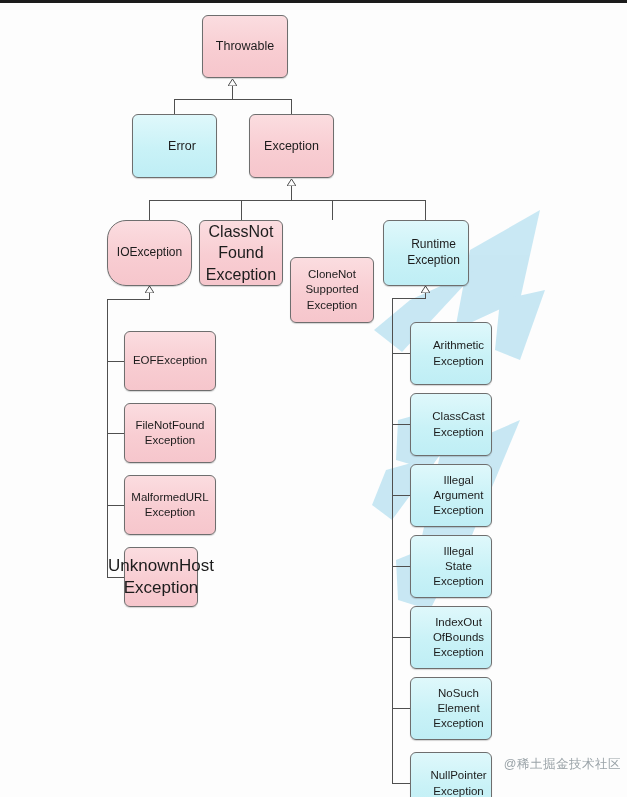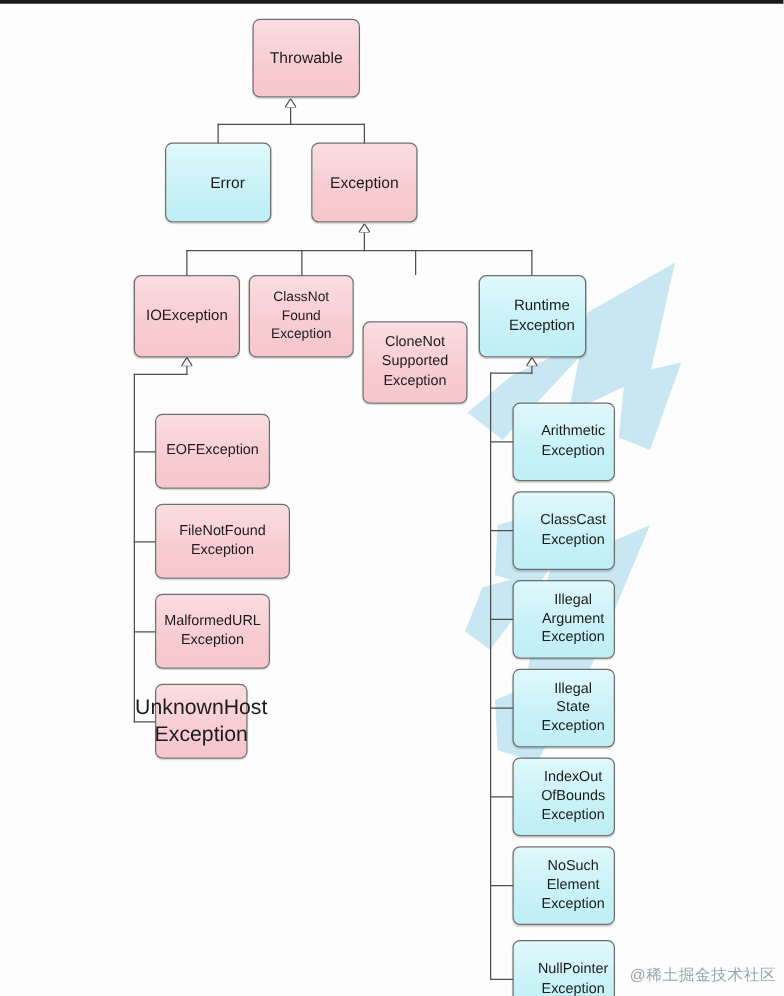--- a/index.html
+++ b/index.html
@@ -65,21 +65,21 @@
   .ln.v { width: 1.4px; }
   .arrow-out {
     position: absolute;
     width: 9px; height: 7px;
     z-index: 16;
   }
 
   .watermark-text {
     position: absolute;
     right: 6px;
-    bottom: 8px;
+    bottom: 24px;
     font-size: 12.5px;
     color: #9aa3a8;
     letter-spacing: 0.5px;
     z-index: 40;
     white-space: nowrap;
   }
 </style>
 </head>
 <body>
 
@@ -147,41 +147,41 @@
   </div>
 
   <div class="node cyan" style="left:132px; top:114px; width:85px; height:64px; font-size:12.5px;">
     <span>Error</span>
   </div>
 
   <div class="node pink" style="left:249px; top:114px; width:85px; height:64px; font-size:12.5px;">
     <span>Exception</span>
   </div>
 
-  <div class="node pink" style="left:107px; top:220px; width:85px; height:66px; font-size:12px;">
+  <div class="node pink" style="left:107px; top:220px; width:85px; height:66px; font-size:12px;border-radius:19px;">
     <span>IOException</span>
   </div>
 
-  <div class="node pink" style="left:199px; top:220px; width:84px; height:66px; font-size:11px;">
+  <div class="node pink" style="left:199px; top:220px; width:84px; height:66px; font-size:16px;">
     <span>ClassNot<br>Found<br>Exception</span>
   </div>
 
   <div class="node pink" style="left:290px; top:220px; width:84px; height:66px; font-size:11.5px;margin-top:37px;">
     <span>CloneNot<br>Supported<br>Exception</span>
   </div>
 
   <div class="node cyan" style="left:383px; top:220px; width:86px; height:66px; font-size:12px;">
     <span>Runtime<br>Exception</span>
   </div>
 
   <div class="node pink" style="left:124px; top:331px; width:92px; height:60px; font-size:11.5px;">
     <span>EOFException</span>
   </div>
 
-  <div class="node pink" style="left:124px; top:403px; width:108px; height:60px; font-size:11.5px;justify-content:center;">
+  <div class="node pink" style="left:124px; top:403px; width:92px; height:60px; font-size:11.5px;justify-content:center;">
     <span>FileNotFound<br>Exception</span>
   </div>
 
   <div class="node pink" style="left:124px; top:475px; width:92px; height:60px; font-size:11.5px;">
     <span>MalformedURL<br>Exception</span>
   </div>
 
   <div class="node pink" style="left:124px; top:547px; width:74px; height:60px; font-size:17px;">
     <span>UnknownHost<br>Exception</span>
   </div>

